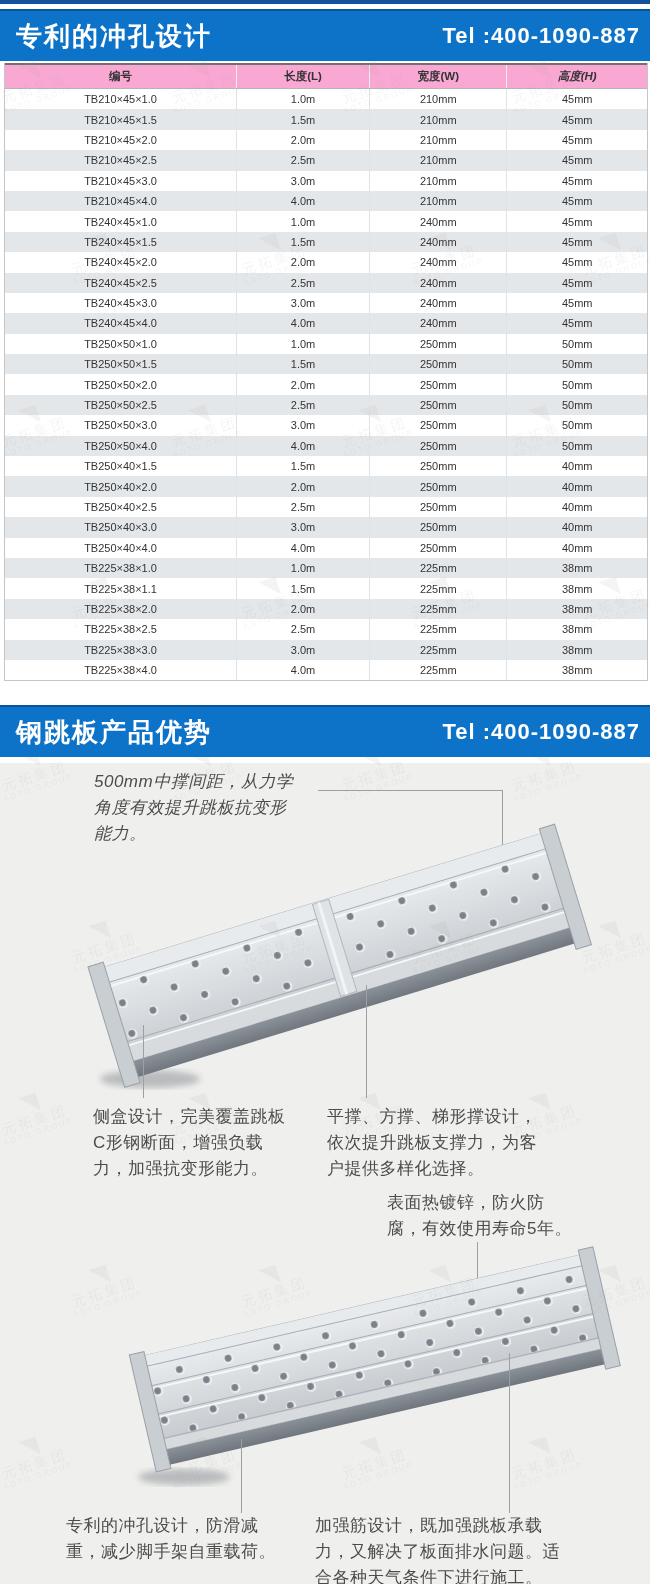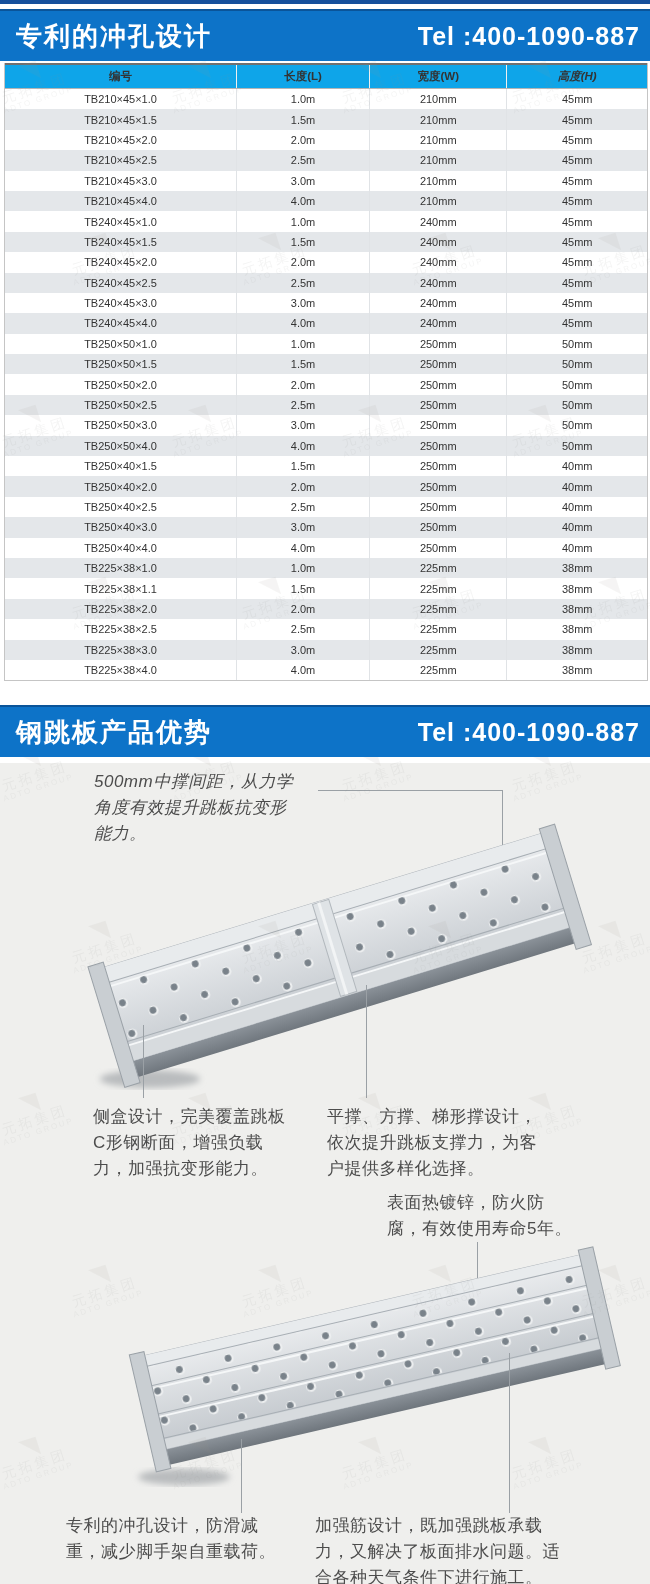--- a/index.html
+++ b/index.html
@@ -7,29 +7,29 @@
   .page{position:relative;width:650px;height:1584px;overflow:hidden;background:#ffffff;}
 
   
   .top-strip{position:absolute;left:0;top:0;width:650px;height:4px;background:#15509c;}
 
   
   .banner{position:absolute;left:0;width:650px;height:50px;background:#0d73c8;border-top:2px solid #0a5499;
           box-sizing:content-box;display:flex;align-items:center;justify-content:space-between;
           padding:0;color:#ffffff;z-index:4;}
   .banner-title{font-size:26px;font-weight:bold;letter-spacing:2px;margin-left:16px;}
-  .banner-tel{font-size:25px;font-weight:bold;letter-spacing:1px;margin-right:10px;}
+  .banner-tel{font-size:22px;font-weight:bold;letter-spacing:1px;margin-right:10px;}
   #banner1{top:9px;}
   #banner2{top:705px;}
 
   
   .spec-table-wrap{position:absolute;left:4px;top:63px;width:642px;z-index:2;
                    border-left:1px solid #c5c5c5;border-right:1px solid #c5c5c5;border-bottom:1px solid #c5c5c5;}
   table.spec{width:100%;border-collapse:collapse;table-layout:fixed;font-size:11px;color:#333333;}
-  table.spec thead th{background:#0ea5e9;height:21px;font-weight:bold;font-size:11.5px;color:#333;
+  table.spec thead th{background:#f9a8d4;height:21px;font-weight:bold;font-size:11.5px;color:#333;
                       border-top:2px solid #707070;border-bottom:1px solid #b5b5b5;}
   table.spec th:nth-child(1){width:36.3%;}
   table.spec th:nth-child(2){width:20.6%;}
   table.spec th:nth-child(3){width:21.3%;}
   table.spec th:nth-child(4){width:21.8%;font-style:italic;}
   table.spec th + th{border-left:1px solid #efefef;}
   table.spec td{height:20.4px;text-align:center;padding:0;line-height:20px;}
   table.spec td + td{border-left:1px solid #e0e3e6;}
   table.spec tbody tr:nth-child(even) td{background:#e4e7ea;}
 

